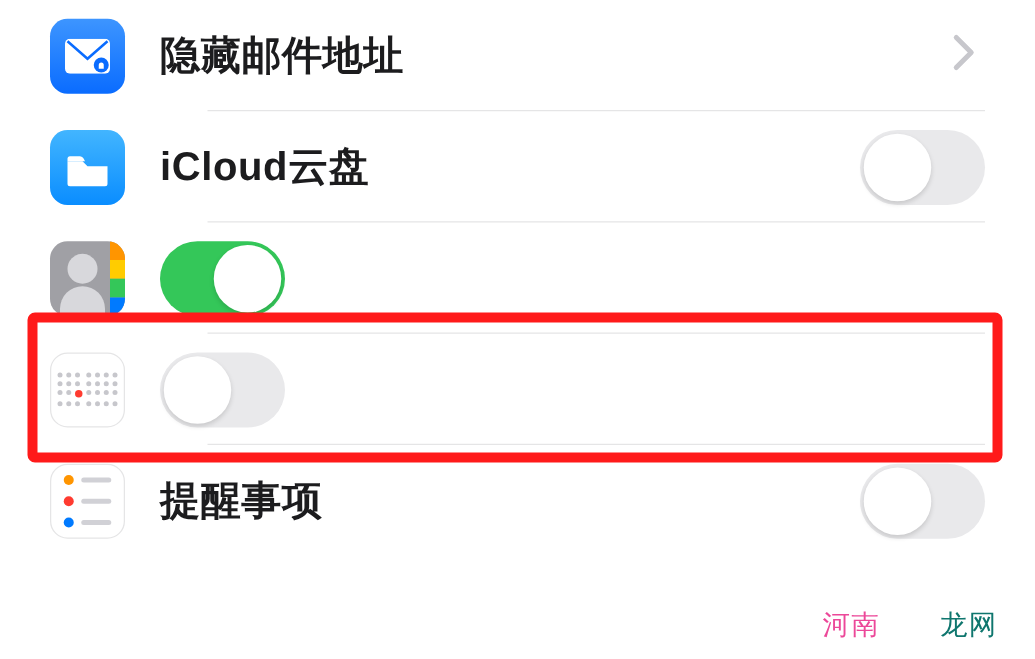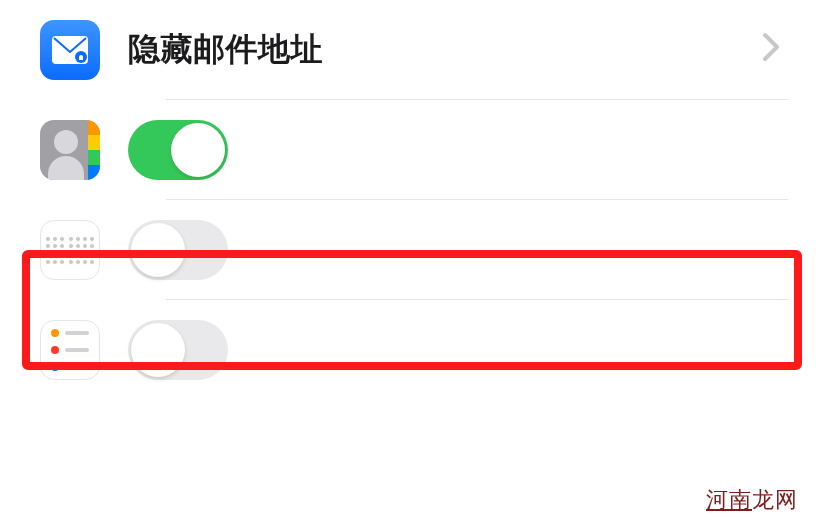--- a/index.html
+++ b/index.html
@@ -16,21 +16,21 @@
       position: relative;
     }
     .settings-list {
       width: 100%;
       padding-left: 40px;
       padding-right: 40px;
     }
     .row {
       display: flex;
       align-items: center;
-      height: 100px;
+      height: 89px;
       position: relative;
     }
     .row-inner {
       display: flex;
       align-items: center;
       width: 100%;
       height: 100%;
     }
     .divider {
       position: absolute;
@@ -179,22 +179,22 @@
       flex: 1;
     }
     .watermark {
       position: absolute;
       bottom: 12px;
       right: 30px;
       font-size: 22px;
       font-weight: 500;
       letter-spacing: 1px;
     }
-    .watermark .a { color: #7f1d1d; text-decoration: underline; }
-    .watermark .b { color: #7f1d1d; }
+    .watermark .a { color: #ec4899; }
+    .watermark .b { color: #0f766e; margin-left: 48px; }
   </style>
 </head>
 <body>
 
 <div class="settings-list">
 
   <div class="row">
     <div class="row-inner">
       <div class="icon-wrap icon-hidemail">
         <svg width="36" height="28" viewBox="0 0 36 28">
@@ -207,20 +207,35 @@
       <div class="row-label">隐藏邮件地址</div>
       <div class="chevron">
         <svg width="18" height="30" viewBox="0 0 18 30">
             <path d="M3 3 L15 15 L3 27" stroke="#c7c7cc" stroke-width="4" fill="none" stroke-linecap="round" stroke-linejoin="round"></path>
           </svg>
       </div>
     </div>
     <div class="divider"></div>
   </div>
 
+  <div class="row">
+    <div class="row-inner">
+      <div class="icon-wrap icon-drive">
+        <svg width="40" height="34" viewBox="0 0 40 34">
+          <path d="M4 12 L16 12 L20 16 L36 16 L36 30 Q36 32 34 32 L6 32 Q4 32 4 30 Z" fill="#ffffff"></path>
+          <path d="M4 10 Q4 8 6 8 L14 8 Q16 8 17 10 L18 12 L4 12 Z" fill="#ffffff"></path>
+        </svg>
+      </div>
+      <div class="row-label">iCloud云盘</div>
+      <div class="toggle off">
+        <div class="toggle-knob"></div>
+      </div>
+    </div>
+    <div class="divider"></div>
+  </div>
 
 
   <div class="row">
     <div class="row-inner">
       <div class="icon-wrap icon-contacts">
         <div class="contacts-head"></div>
         <div class="contacts-body"></div>
         <div class="contacts-stripe">
           <div style="background:#ff9500"></div>
           <div style="background:#ffcc00"></div>
@@ -287,20 +302,21 @@
           <div class="rem-line">
               <div class="rem-dot" style="background:#ff3b30"></div>
               <div class="rem-bar"></div>
             </div>
           <div class="rem-line">
               <div class="rem-dot" style="background:#007aff"></div>
               <div class="rem-bar"></div>
             </div>
         </div>
       </div>
+      <div class="row-label">提醒事项</div>
       <div class="toggle off">
         <div class="toggle-knob"></div>
       </div>
     </div>
   </div>
 
 </div>
 
 <div class="highlight-box"></div>
 

